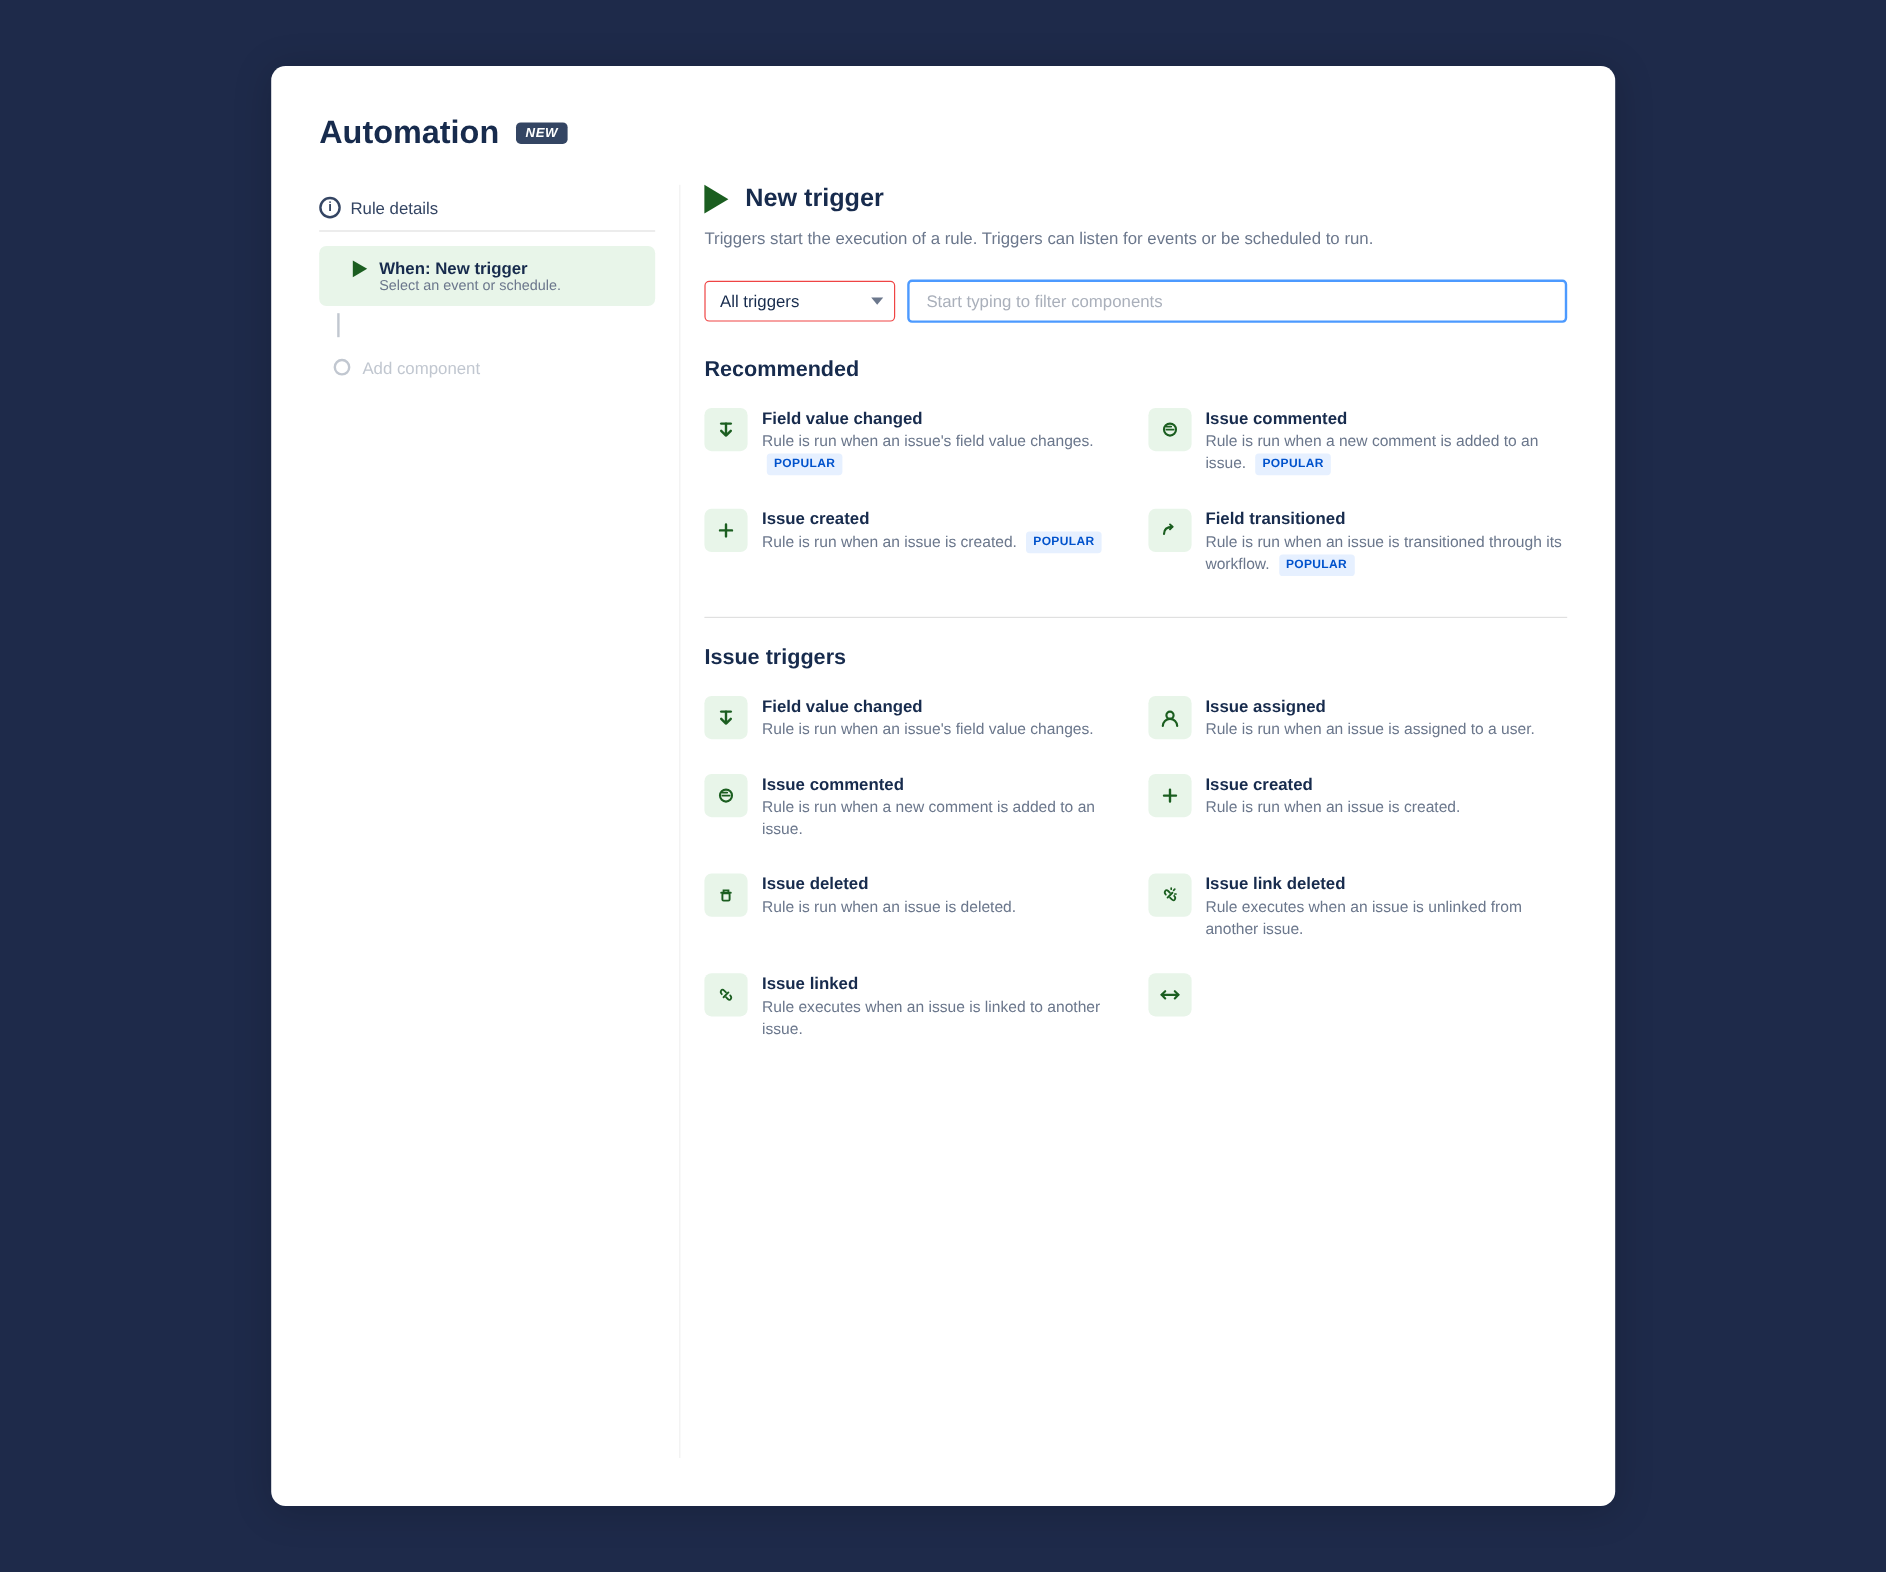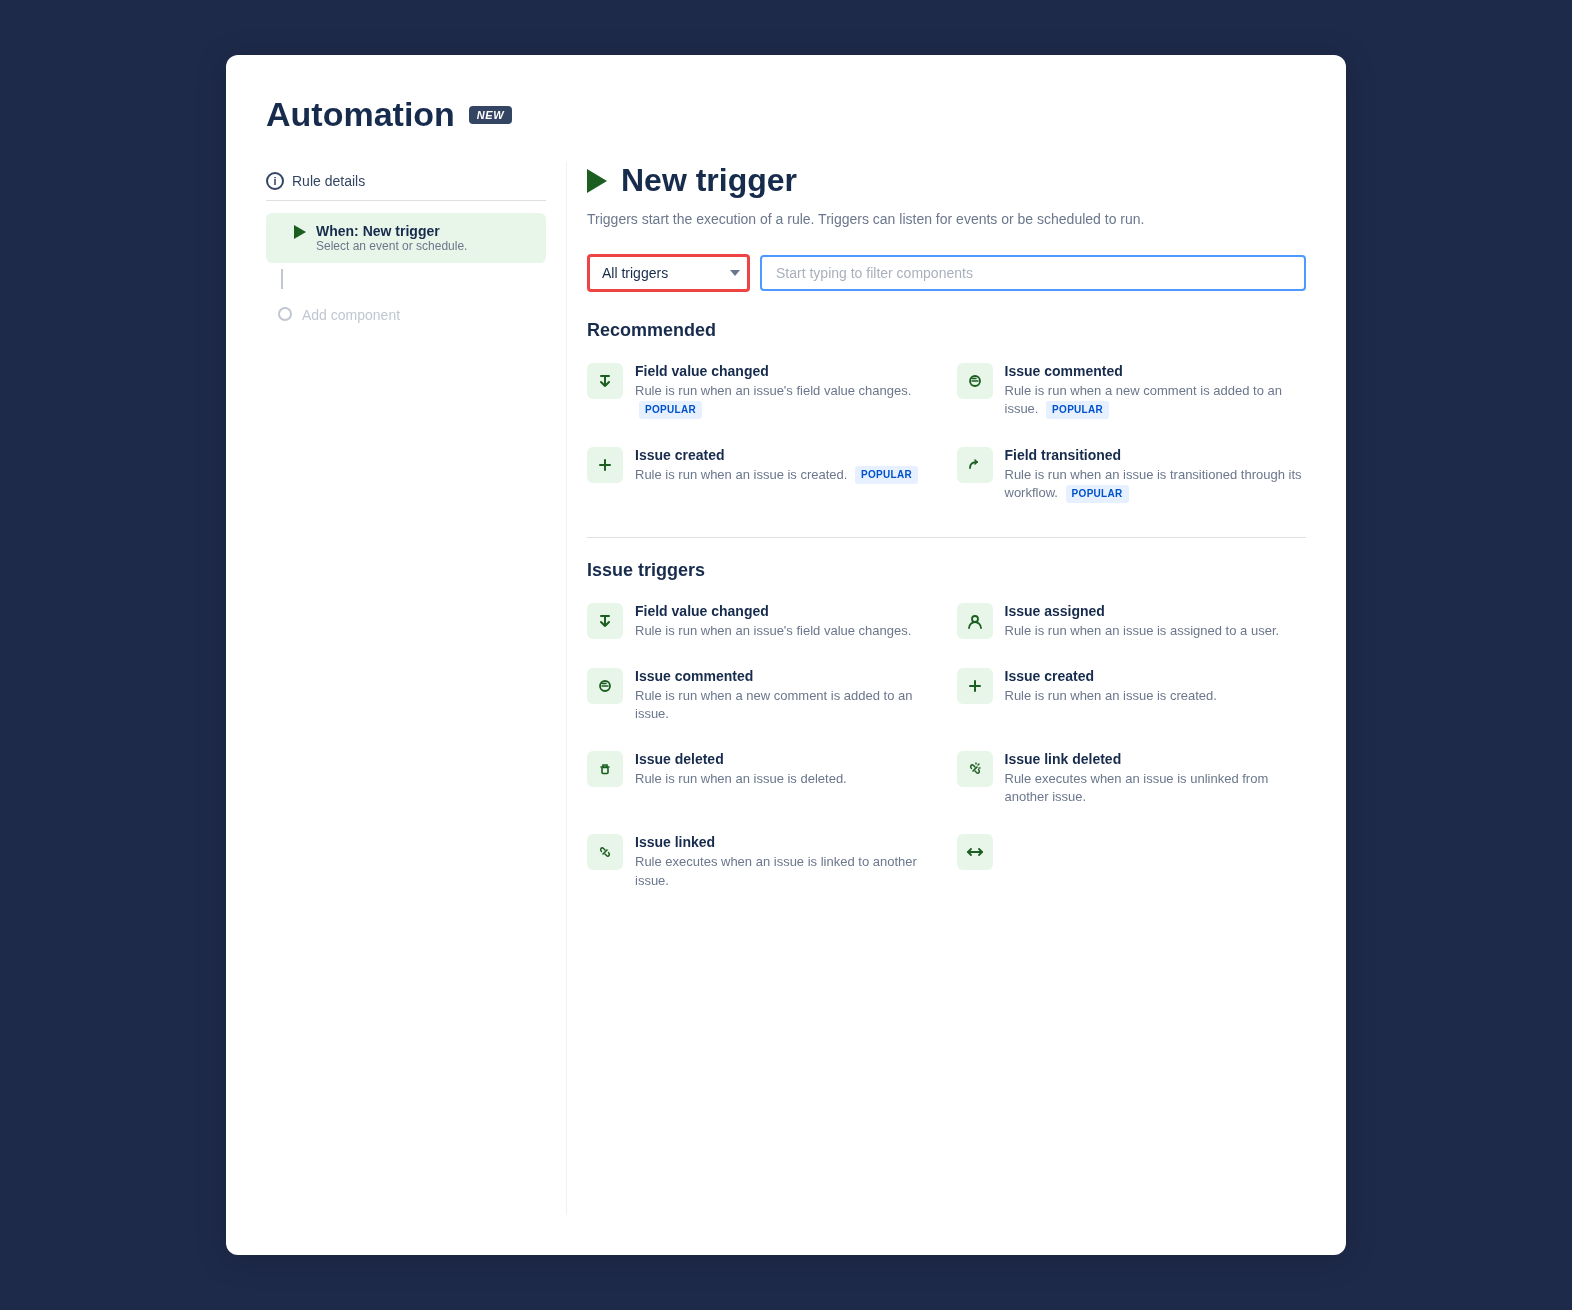--- a/index.html
+++ b/index.html
@@ -22,21 +22,21 @@
       padding: 40px 40px 40px 40px;
       box-shadow: 0 4px 32px rgba(0,0,0,0.18);
     }
     .header {
       display: flex;
       align-items: center;
       gap: 14px;
       margin-bottom: 28px;
     }
     .header-title {
-      font-size: 34px;
+      font-size: 27px;
       font-weight: 700;
       color: #172b4d;
     }
     .badge-new {
       background: #344563;
       color: #fff;
       font-size: 11px;
       font-weight: 700;
       padding: 3px 8px;
       border-radius: 4px;
@@ -142,38 +142,38 @@
     }
     .play-icon-large {
       width: 0;
       height: 0;
       border-top: 12px solid transparent;
       border-bottom: 12px solid transparent;
       border-left: 20px solid #1b5e20;
       flex-shrink: 0;
     }
     .content-title {
-      font-size: 32px;
+      font-size: 21px;
       font-weight: 700;
       color: #172b4d;
     }
     .content-description {
       font-size: 14px;
       color: #6b778c;
       margin-bottom: 24px;
       line-height: 1.5;
     }
     .filter-row {
       display: flex;
       gap: 10px;
       margin-bottom: 28px;
       align-items: center;
     }
     .dropdown-select {
-      border: 3px solid #ef4444;
+      border: 1px solid #ef4444;
       border-radius: 4px;
       padding: 8px 28px 8px 12px;
       font-size: 14px;
       color: #172b4d;
       background: #fff;
       appearance: none;
       -webkit-appearance: none;
       cursor: pointer;
       position: relative;
       min-width: 140px;

